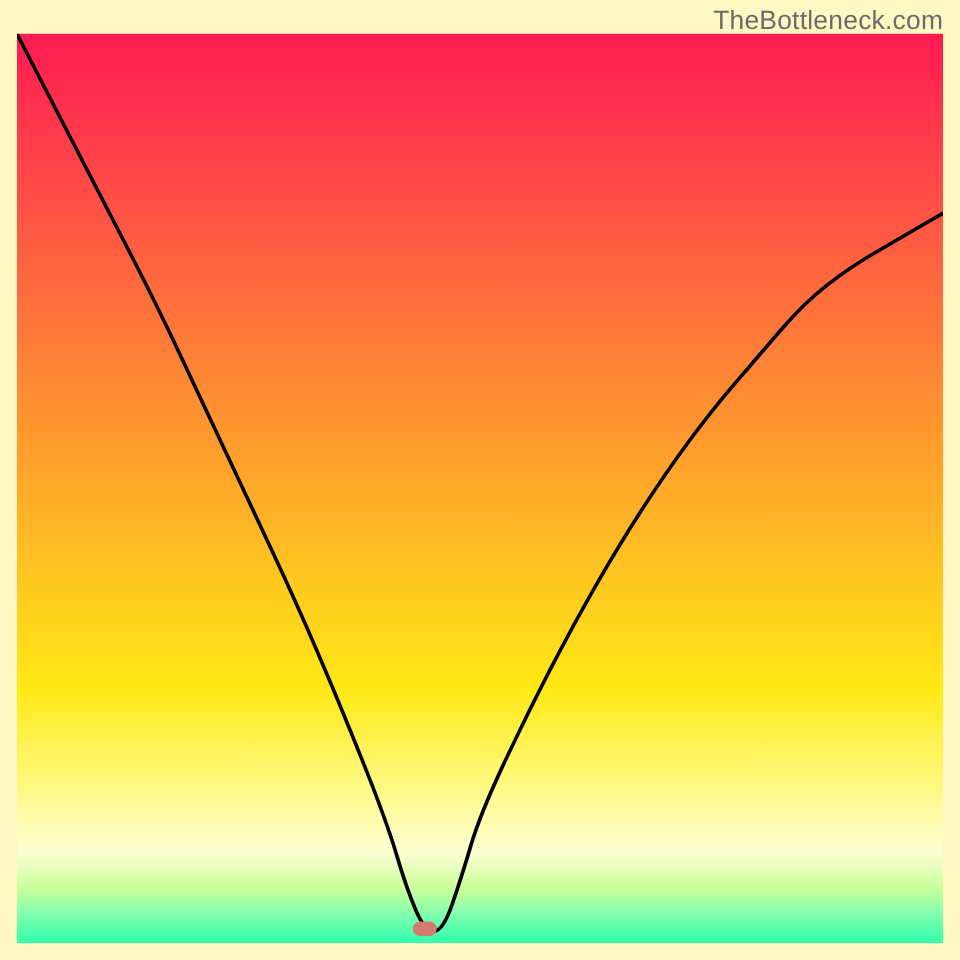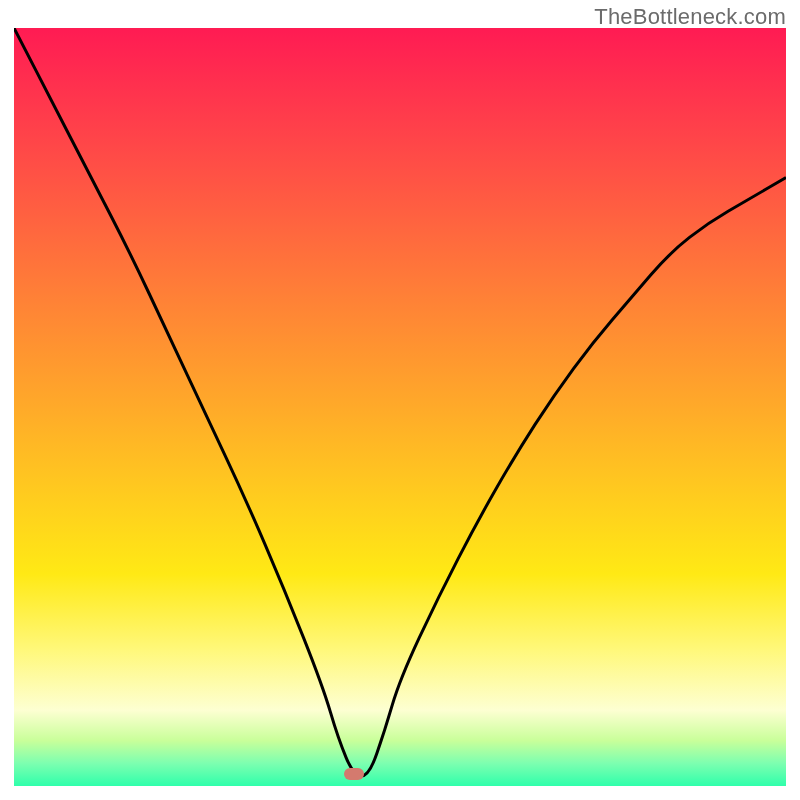--- a/index.html
+++ b/index.html
@@ -10,21 +10,21 @@
     background: #000;
     position: relative;
     font-family: Arial, Helvetica, sans-serif;
   }
   .frame {
     position: absolute;
     top: 0;
     left: 0;
     width: 800px;
     height: 800px;
-    background: #ffffff;
+    background: #fef9c3;
   }
   .plot-area {
     position: absolute;
     top: 28px;
     left: 14px;
     width: 772px;
     height: 758px;
     overflow: hidden;
   }
   .gradient-bg {

